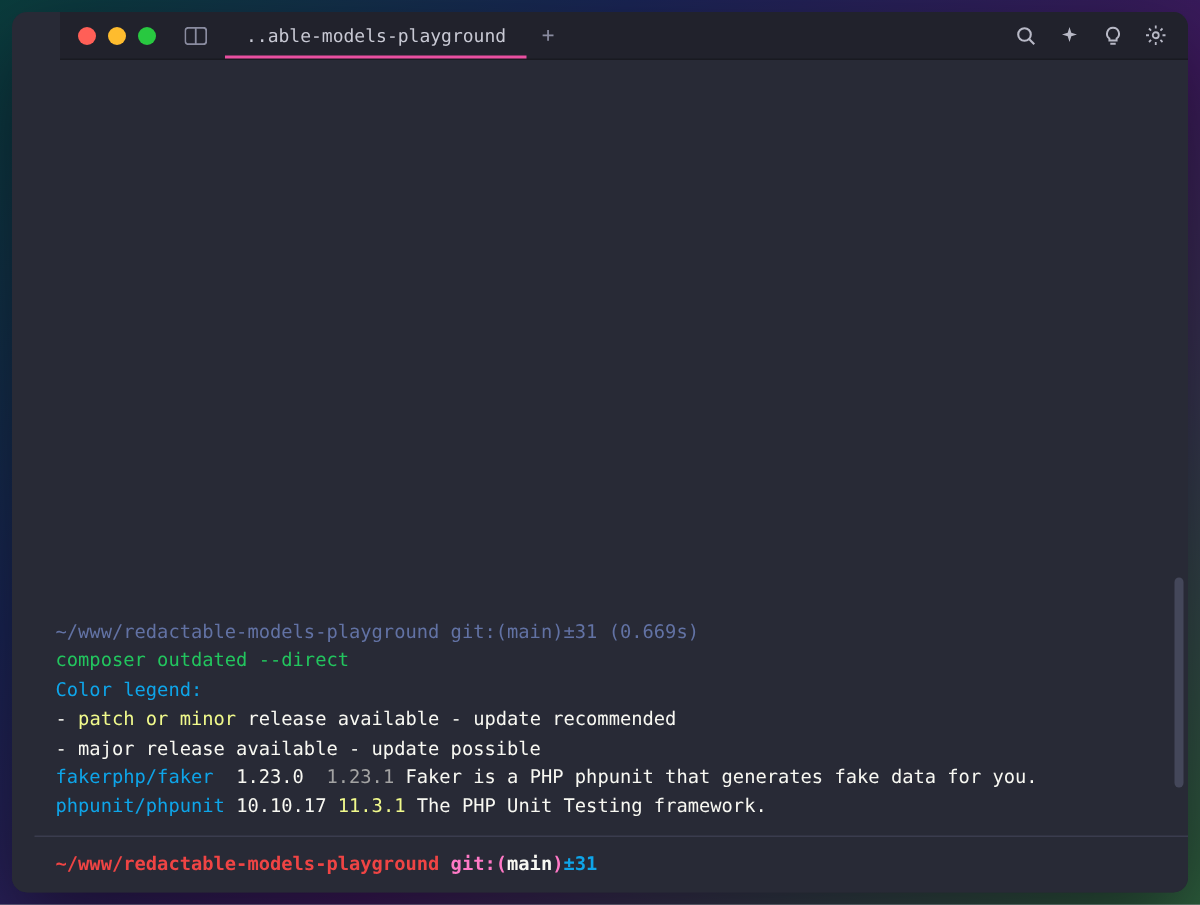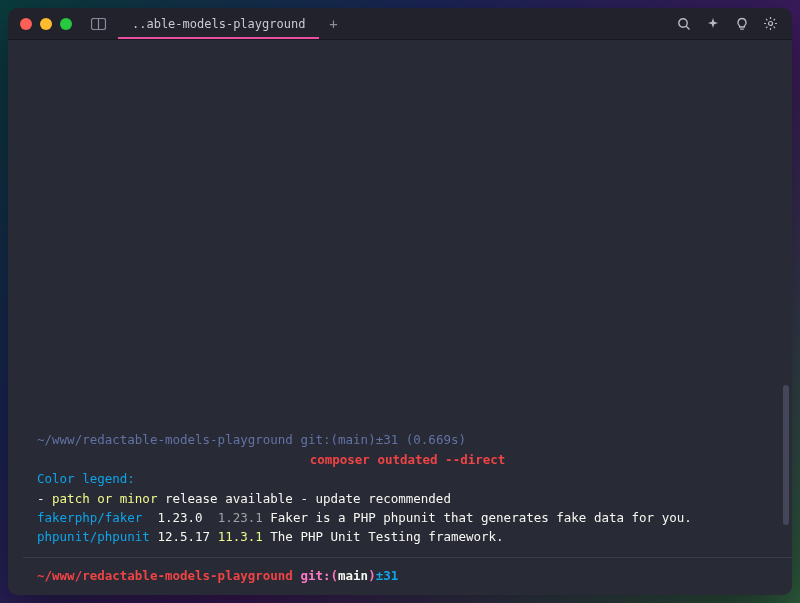--- a/index.html
+++ b/index.html
@@ -23,20 +23,21 @@
       display: flex;
       flex-direction: column;
     }
     .titlebar {
       height: 32px;
       background: #21222c;
       display: flex;
       align-items: center;
       position: relative;
       border-bottom: 1px solid #191a21;
+      margin-left: 32px;
     }
     .traffic-lights {
       display: flex;
       gap: 8px;
       padding-left: 12px;
       align-items: center;
     }
     .traffic-light {
       width: 12px;
       height: 12px;
@@ -116,21 +117,21 @@
       position: absolute;
       right: 3px;
       top: 345px;
       width: 6px;
       height: 140px;
       background: #44475a;
       border-radius: 3px;
     }
     .line { white-space: pre; }
     .dim { color: #6272a4; }
-    .bold { font-weight: 700; color: #ef4444; text-align: center; }
+    .bold { font-weight: 400; color: #22c55e; }
     .green { color: #0ea5e9; }
     .yellow { color: #f1fa8c; }
     .red { color: #a3a3a3; }
     .cyan { color: #ef4444; }
     .pink { color: #ff79c6; }
     .white { color: #f8f8f2; }
     .divider {
       border-top: 1px solid #3a3c4e;
       margin: 10px -14px 8px -14px;
     }
@@ -192,23 +193,24 @@
     <div class="scrollbar"></div>
 
     <div class="line dim"><span>~/www/redactable-models-playground</span><span> git:(</span><span>main</span><span>)</span><span>±31</span><span> (0.669s)</span></div>
 
     <div class="line bold">composer outdated --direct</div>
 
     <div class="line green">Color legend:</div>
 
     <div class="line"><span class="white">- </span><span class="yellow">patch or minor</span><span class="white"> release available - update recommended</span></div>
 
+    <div class="line white">- major release available - update possible</div>
 
     <div class="line"><span class="green">fakerphp/faker </span> <span class="white">1.23.0 </span> <span class="red">1.23.1</span><span class="white"> Faker is a PHP phpunit that generates fake data for you.</span></div>
 
-    <div class="line"><span class="green">phpunit/phpunit</span> <span class="white">12.5.17</span> <span class="yellow">11.3.1</span><span class="white"> The PHP Unit Testing framework.</span></div>
+    <div class="line"><span class="green">phpunit/phpunit</span> <span class="white">10.10.17</span> <span class="yellow">11.3.1</span><span class="white"> The PHP Unit Testing framework.</span></div>
 
     <div class="divider"></div>
 
     <div class="line prompt2"><span class="cyan">~/www/</span><span class="cyan">redactable-models-playground</span><span class="pink"> git:(</span><span class="white">main</span><span class="pink">)</span><span class="green">±31</span></div>
 
   </div>
 </div>
 
 </body></html>

